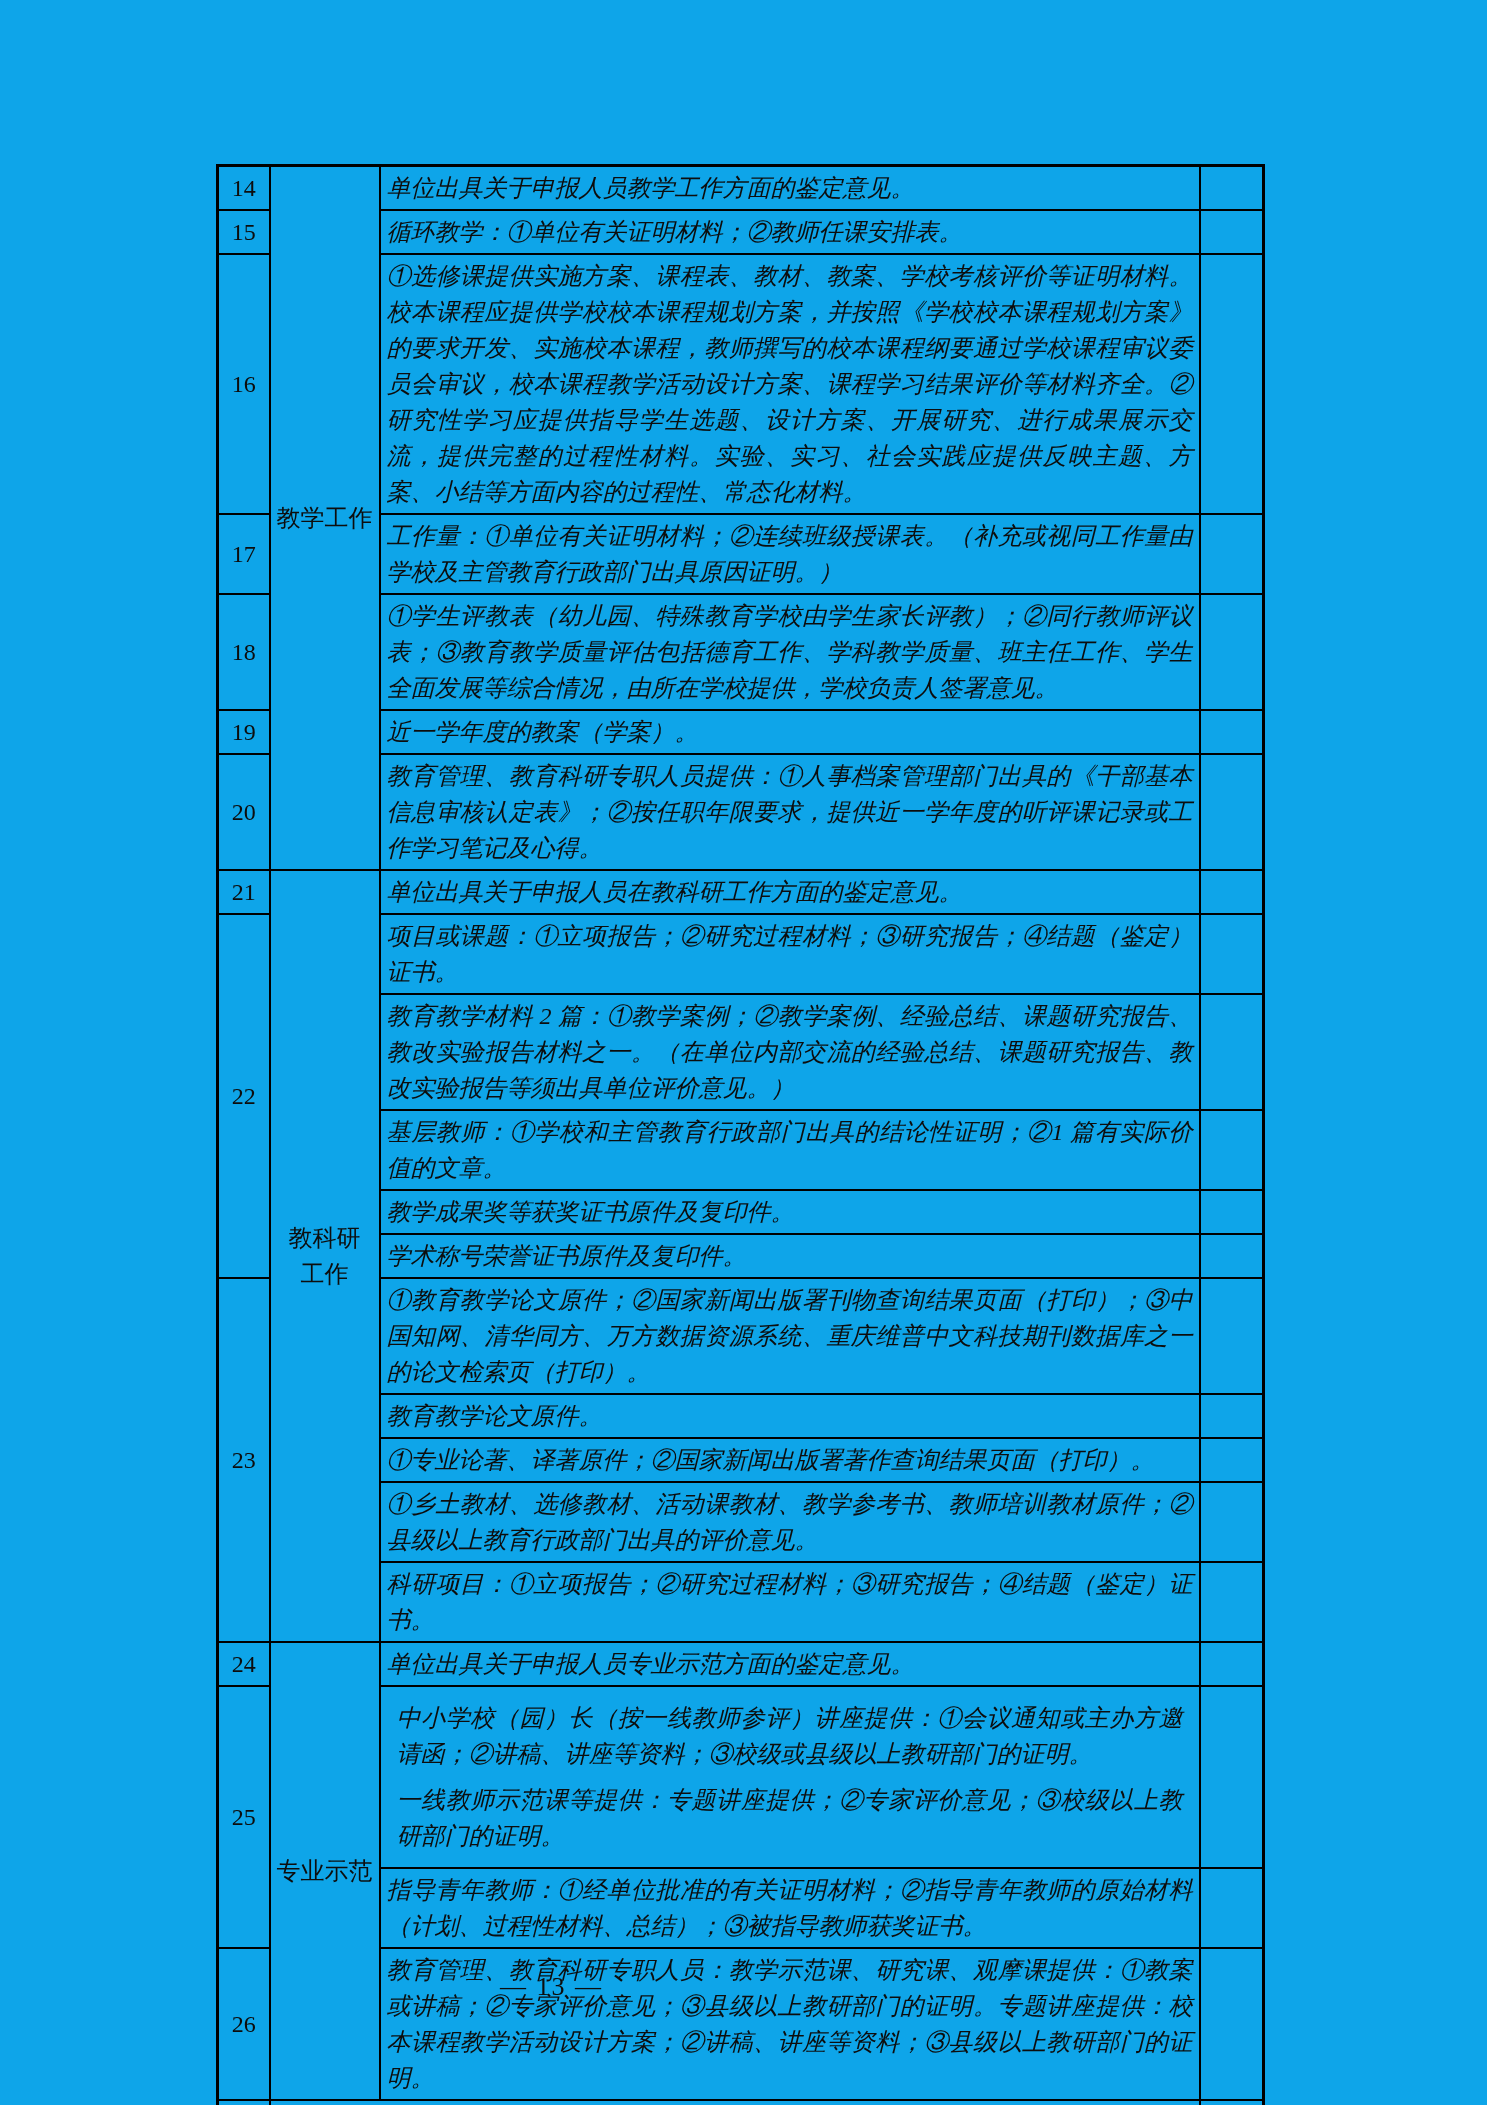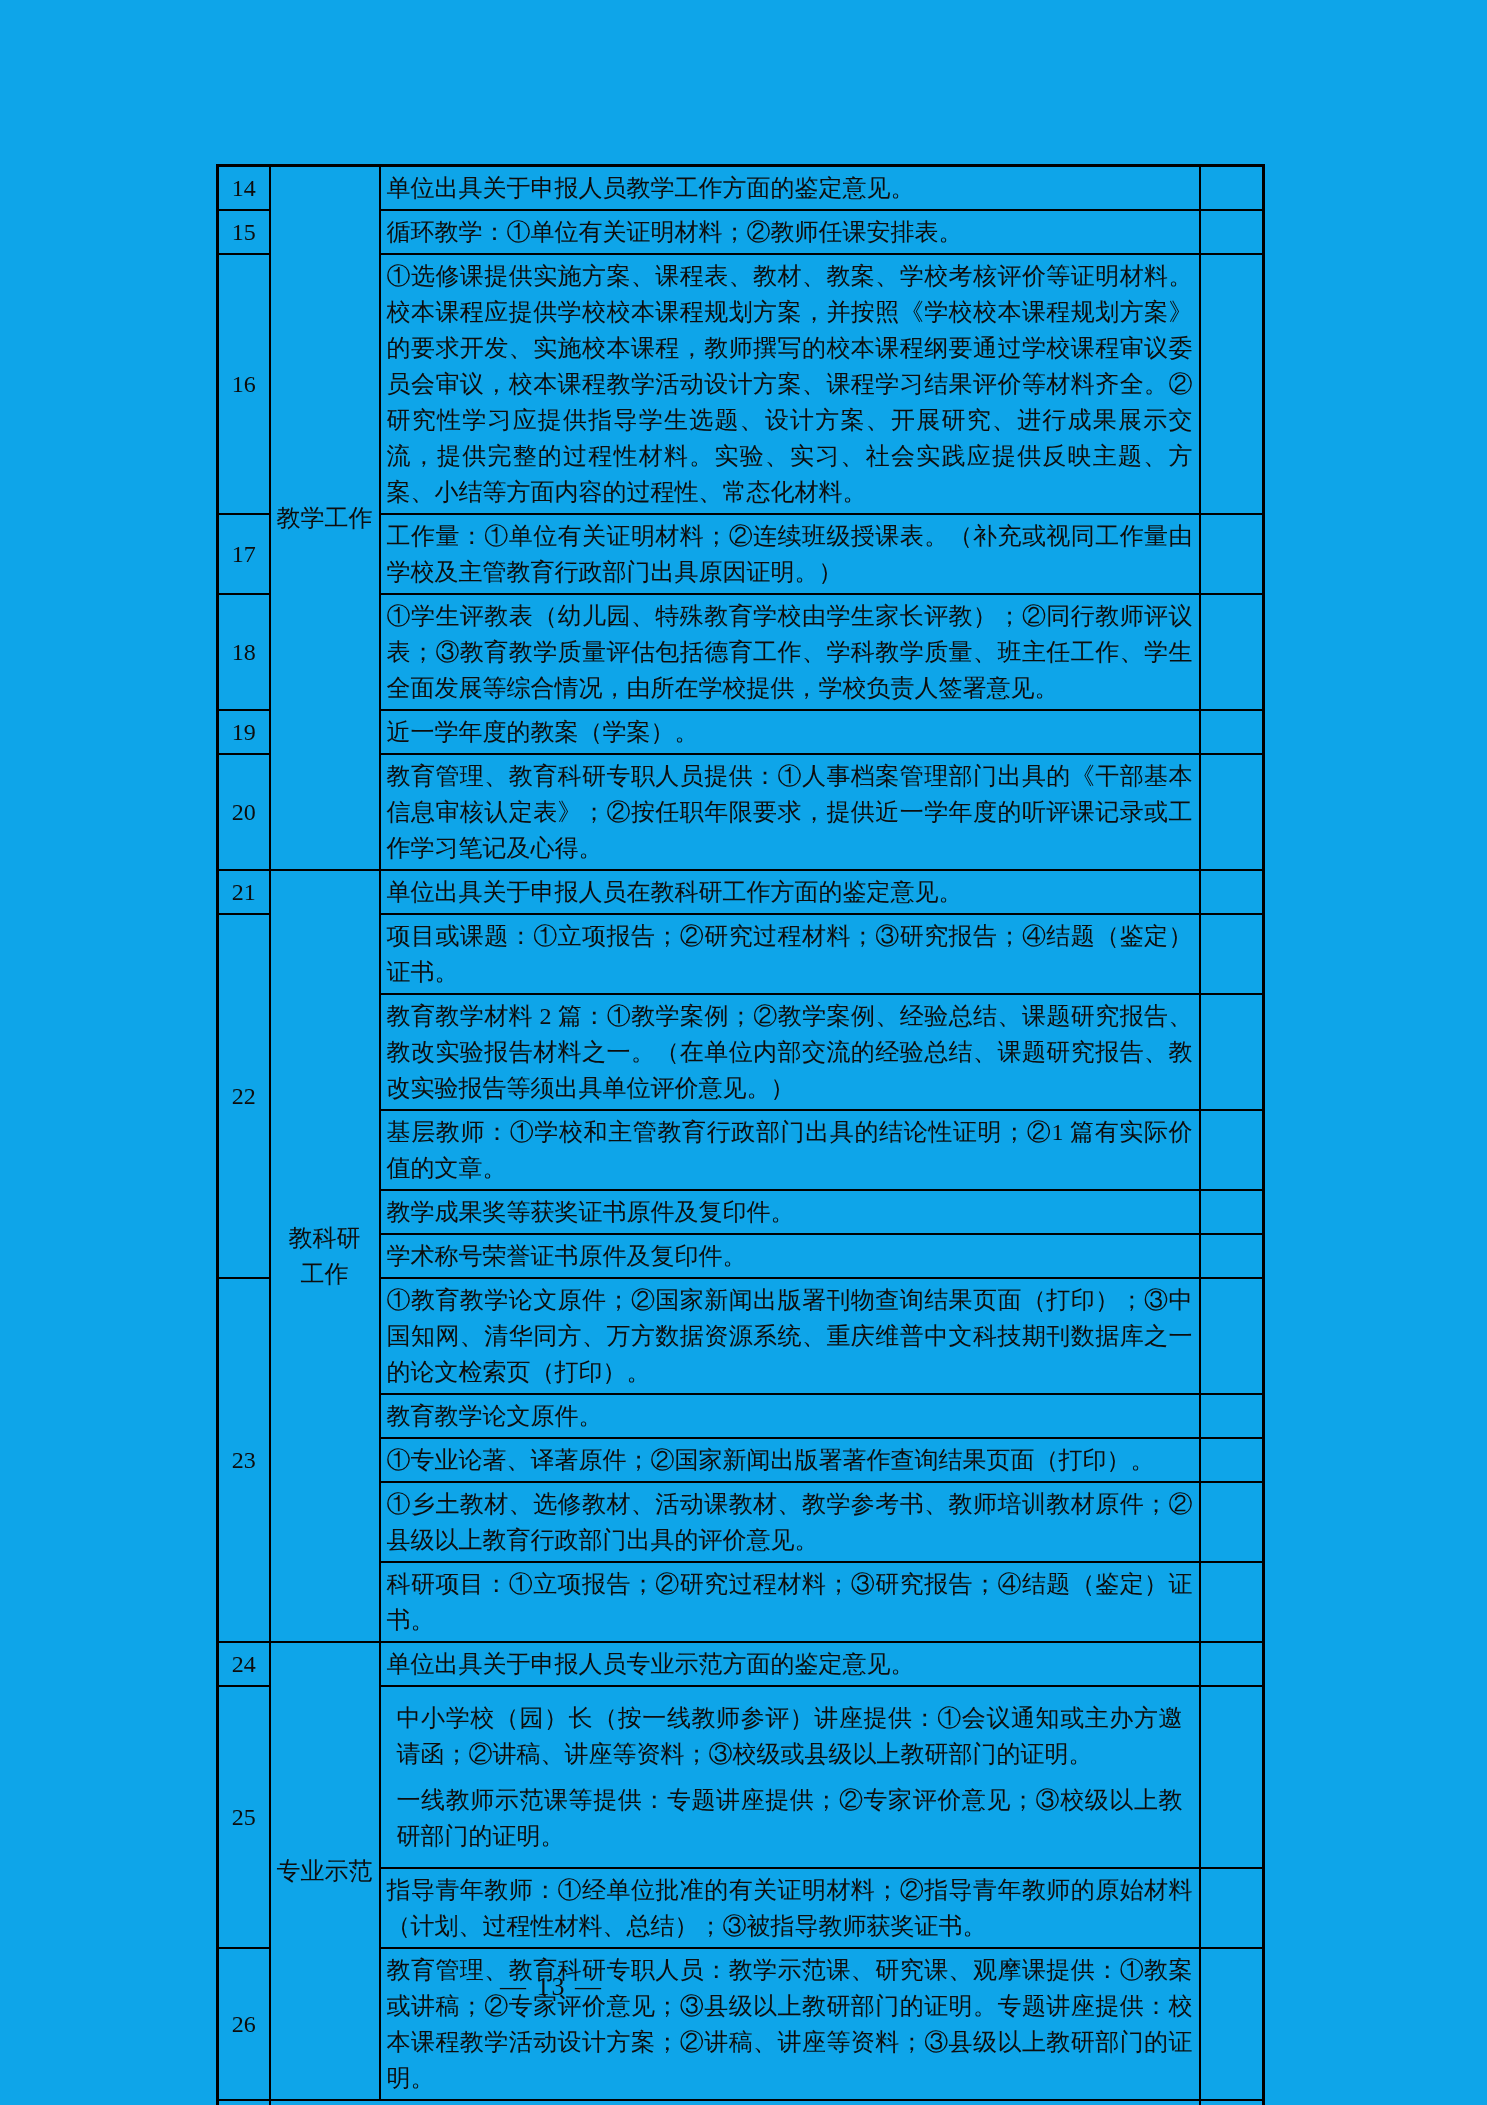--- a/index.html
+++ b/index.html
@@ -42,20 +42,21 @@
     font-size:26px;
     line-height:34px;
     font-family:"Liberation Sans","DejaVu Sans",sans-serif;
     padding:3px 2px;
   }
   td.cat .narrow{display:inline-block;max-width:3.1em;}
   td.txt{
     text-align:justify;
     word-break:break-all;
     padding:4px 8px 4px 9px;
+    font-style:italic;
   }
   td.txt p{margin:10px;}
   td.chk{padding:0;}
   .pageno{
     position:absolute;
     left:500px;top:1972px;
     width:120px;
     font-size:26px;
     letter-spacing:2px;
   }

